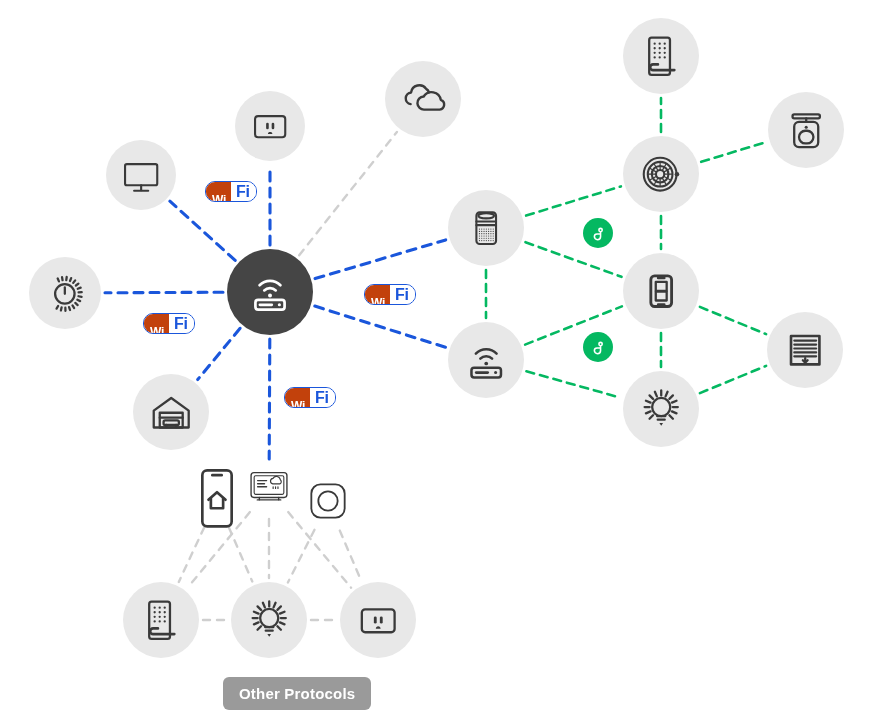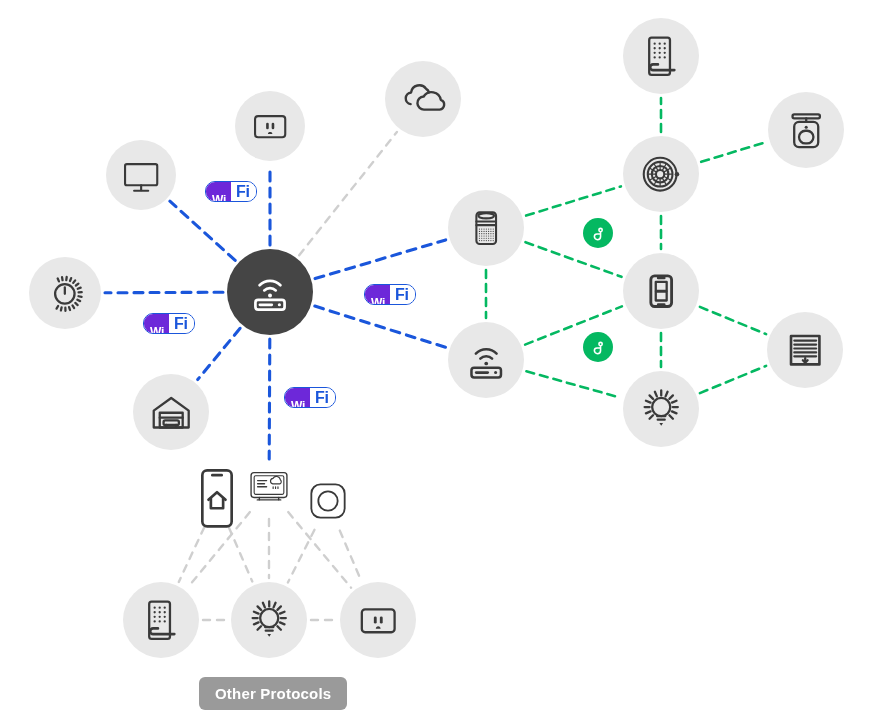--- a/index.html
+++ b/index.html
@@ -12,32 +12,32 @@
   .node svg{display:block;}
   .node.hub{background:#454545;}
 
   .bare{position:absolute;display:flex;align-items:center;justify-content:center;background:transparent;}
 
   
   .wifi-badge{position:absolute;display:flex;align-items:stretch;
      height:19px;border-radius:10px;overflow:hidden;
      border:1.5px solid #1a56db;background:#ffffff;
      box-shadow:0 0 0 1px rgba(255,255,255,.9);}
-  .wifi-badge .wi{background:#6d28d9;color:#ffffff;font-size:12px;font-weight:bold;
+  .wifi-badge .wi{background:#c2410c;color:#ffffff;font-size:12px;font-weight:bold;
      padding:16px 5px 0 6px;display:flex;align-items:center;letter-spacing:-.3px;}
   .wifi-badge .fi{background:#ffffff;color:#1a56db;font-size:16px;font-weight:bold;
      padding:0 6px 0 5px;display:flex;align-items:center;letter-spacing:-.3px;}
 
   
   .thread-badge{position:absolute;width:30px;height:30px;border-radius:50%;
      background:#04b861;display:flex;align-items:center;justify-content:center;}
 
   .proto-label{position:absolute;background:#9a9a9a;color:#ffffff;
      border-radius:6px;font-size:15px;font-weight:bold;
-     padding:8px 16px;letter-spacing:.2px;white-space:nowrap;}
+     padding:8px 16px;letter-spacing:.2px;white-space:nowrap;margin-left:24px;}
 </style>
 </head>
 <body>
 
 <div id="stage">
   <svg id="edges" viewBox="0 0 895 722" xmlns="http://www.w3.org/2000/svg">
       <line x1="235.2" y1="260.4" x2="169.9" y2="201.2" stroke="#1a56db" stroke-width="3.1" stroke-dasharray="9 7" stroke-linecap="round"></line>
       <line x1="270.0" y1="245.0" x2="270.0" y2="165.0" stroke="#1a56db" stroke-width="3.1" stroke-dasharray="9 7" stroke-linecap="round"></line>
       <line x1="299.2" y1="255.2" x2="396.9" y2="131.9" stroke="#cfcfcf" stroke-width="2.4" stroke-dasharray="7 7" stroke-linecap="round"></line>
       <line x1="223.0" y1="292.2" x2="105.0" y2="292.8" stroke="#1a56db" stroke-width="3.1" stroke-dasharray="9 7" stroke-linecap="round"></line>

